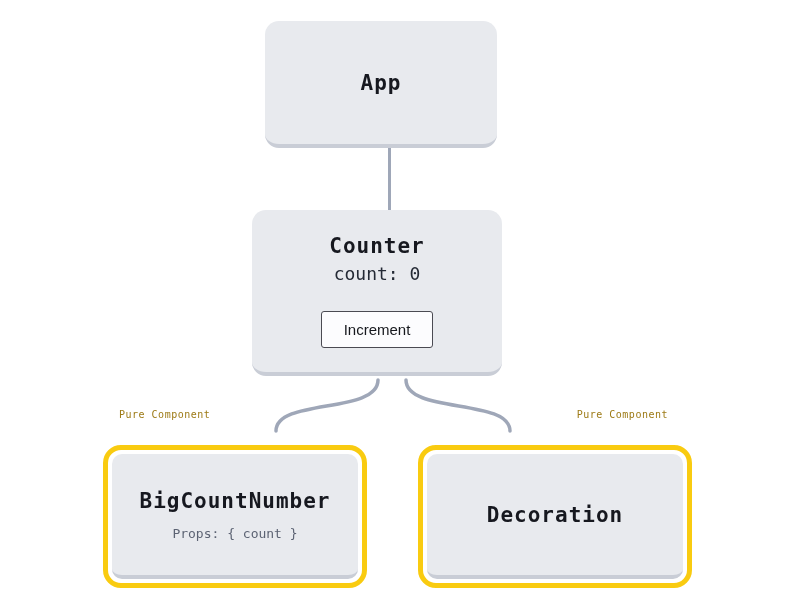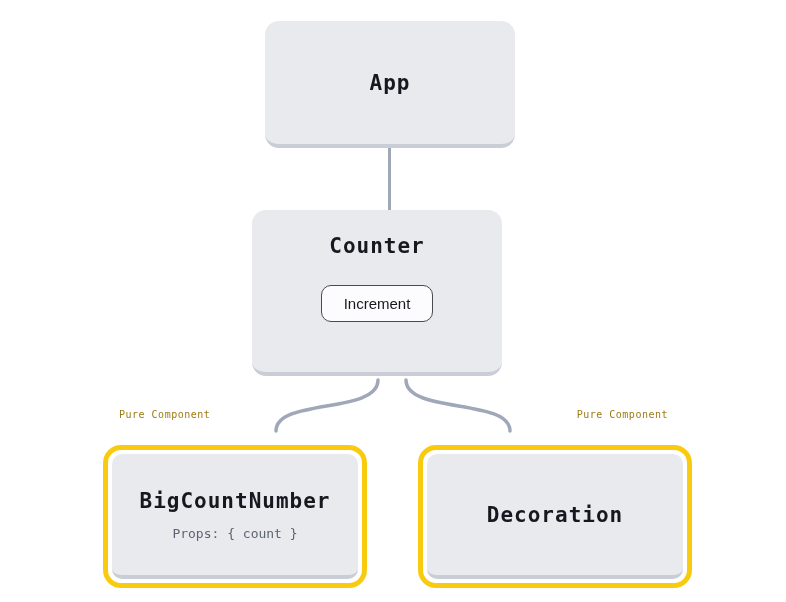--- a/index.html
+++ b/index.html
@@ -22,41 +22,41 @@
     box-sizing: border-box;
   }
   .node-title {
     font-weight: bold;
     font-size: 21px;
     letter-spacing: 1px;
     color: var(--title-text, #16181f);
     line-height: 26px;
     white-space: nowrap;
   }
-  .node-app { left: 265px; top: 21px; width: 250px; height: 127px; justify-content: center; }
+  .node-app { left: 265px; top: 21px; width: 232px; height: 127px; justify-content: center; }
   .v-line {
     position: absolute;
     left: 388px; top: 148px;
     width: 3px; height: 62px;
     background: var(--connector, #9fa7b8);
   }
   .node-counter { left: 252px; top: 210px; width: 250px; height: 166px; padding-top: 23px; }
   .node-state {
     margin-top: 4px;
     font-size: 18px;
     line-height: 22px;
     color: var(--state-text, #242a35);
     white-space: nowrap;
   }
   .increment-btn {
     margin-top: 26px;
     width: 112px; height: 37px;
     background: #fcfcfe;
     border: 1px solid #4a4a52;
-    border-radius: 10px;
+    border-radius: 3px;
     font-family: "Liberation Sans", sans-serif;
     font-size: 15px;
     color: #16181d;
     cursor: pointer;
   }
   .curves { position: absolute; left: 0; top: 370px; }
   .curves path {
     fill: none;
     stroke: var(--connector, #9fa7b8);
     stroke-width: 3.5px;
@@ -104,20 +104,21 @@
 <div class="stage">
 
   <div class="node node-app">
     <span class="node-title">App</span>
   </div>
 
   <div class="v-line"></div>
 
   <div class="node node-counter">
     <span class="node-title">Counter</span>
+    <span class="node-state">count: 0</span>
     <button class="increment-btn">Increment</button>
   </div>
 
   <svg class="curves" width="786" height="66" viewBox="0 0 786 66">
     <path d="M 378 10 C 378 44, 276 28, 276 61"></path>
     <path d="M 406 10 C 406 44, 510 28, 510 61"></path>
   </svg>
 
   <div class="pure-label left">Pure Component</div>
   <div class="pure-label right">Pure Component</div>

